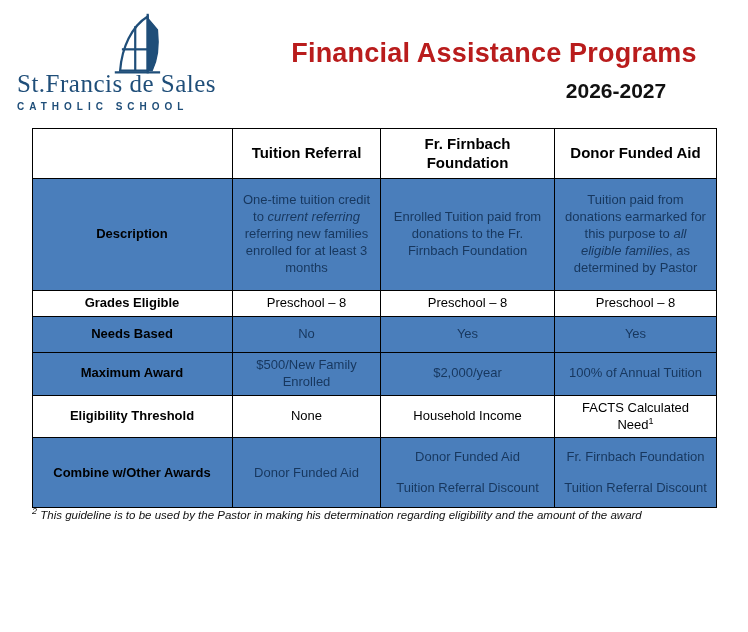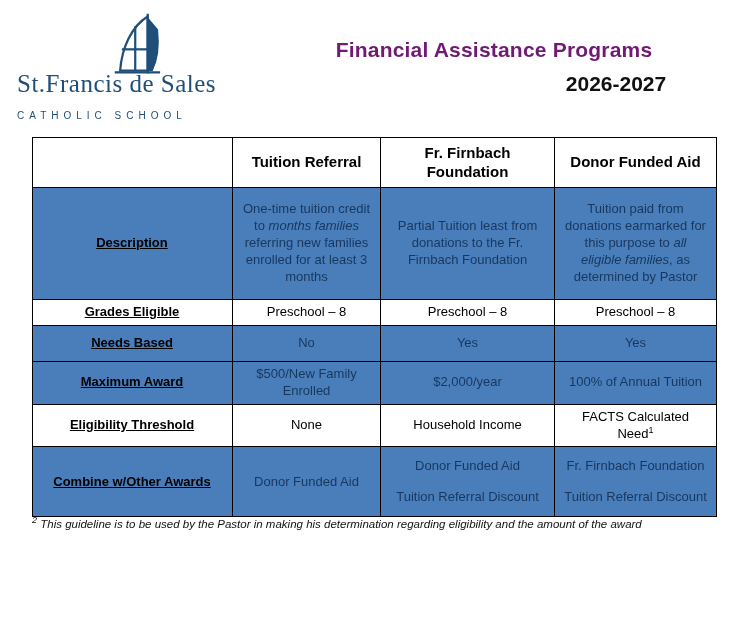--- a/index.html
+++ b/index.html
@@ -16,41 +16,41 @@
   
   .header { display:flex; align-items:flex-start; }
   .logo-block { width:240px; text-align:left; padding-top:4px; flex:0 0 240px; }
   .logo-mark { display:block; margin:0 auto; }
   .school-name {
     font-family:"Liberation Serif", serif;
     color:#1f4e79; font-size:25px; letter-spacing:0.5px;
     margin-top:-6px; white-space:nowrap;
   }
   .school-type {
-    color:#1f4e79; font-size:10px; font-weight:normal;
-    letter-spacing:5px; margin-top:12px; white-space:nowrap;
+    color:#1f4e79; font-size:10px; font-weight:bold;
+    letter-spacing:5px; margin-top:3px; white-space:nowrap;
   }
   .title-block { flex:1; text-align:center; padding-top:30px; }
-  .title { font-weight:bold; font-size:21px; color:#701a75; letter-spacing:0.2px; }
+  .title { font-weight:bold; font-size:27px; color:#b91c1c; letter-spacing:0.2px; }
   .years { font-weight:bold; font-size:21px; color:#111; margin-top:10px; position:relative; left:122px; }
 
   
   table.aid {
     border-collapse:collapse; table-layout:fixed;
     width:684px; margin:16px 0 0 15px;
   }
   .aid th, .aid td {
     border:1px solid #000;
     text-align:center; vertical-align:middle;
     padding:4px 8px;
     font-size:13px; line-height:1.3;
     background:#ffffff; color:#000;
   }
   .aid th { font-size:15px; font-weight:bold; height:50px; line-height:1.25; }
-  .c-label { text-align:center; font-weight:bold; font-size:13.5px; padding-left:7px !important;text-decoration:underline; }
+  .c-label { text-align:center; font-weight:bold; font-size:13.5px; padding-left:7px !important; }
   tr.r-blue td { background:#4a7ebb; color:#17375e; }
   tr.r-blue td.c-label { color:#000; }
   tr.r-desc td { height:112px; }
   tr.r-grades td { height:20px; }
   tr.r-needs td { height:36px; }
   tr.r-app td { height:34px; }
   tr.r-max td { height:42px; }
   tr.r-elig td { height:36px; }
   tr.r-combine td { height:70px; }
   .linegap { margin-top:15px; }
@@ -97,22 +97,22 @@
     <tbody>
       <tr>
         <th class="c-label"></th>
         <th>Tuition Referral</th>
         <th>Fr. Firnbach Foundation</th>
         <th>Donor Funded Aid</th>
       </tr>
 
       <tr class="r-blue r-desc">
         <td class="c-label">Description</td>
-        <td><span>One-time tuition credit to </span><em>months families</em><span> referring new families enrolled for at least 3 months</span></td>
-        <td>Partial Tuition least from donations to the Fr. Firnbach Foundation</td>
+        <td><span>One-time tuition credit to </span><em>current referring</em><span> referring new families enrolled for at least 3 months</span></td>
+        <td>Enrolled Tuition paid from donations to the Fr. Firnbach Foundation</td>
         <td><span>Tuition paid from donations earmarked for this purpose to </span><em>all eligible families</em><span>, as determined by Pastor</span></td>
       </tr>
 
       <tr class="r-grades">
         <td class="c-label">Grades Eligible</td>
         <td>Preschool – 8</td>
         <td>Preschool – 8</td>
         <td>Preschool – 8</td>
       </tr>
 

